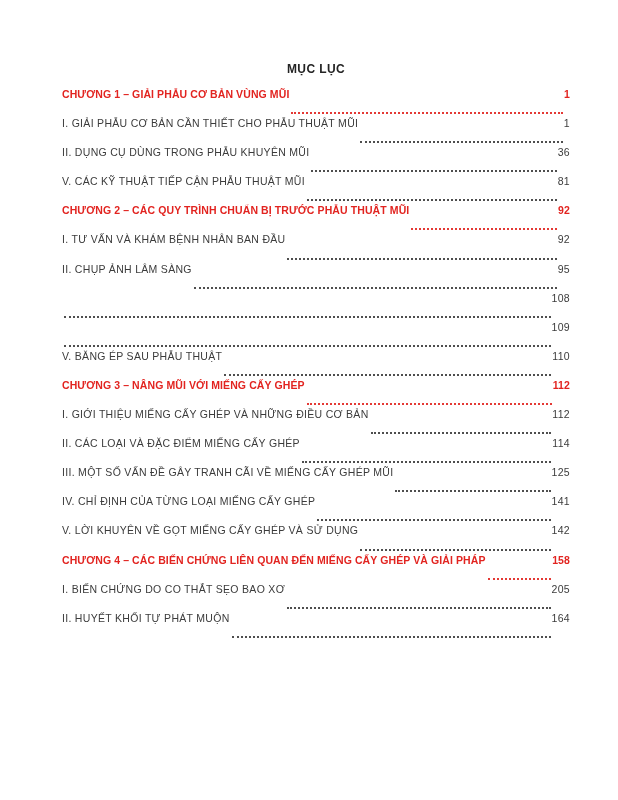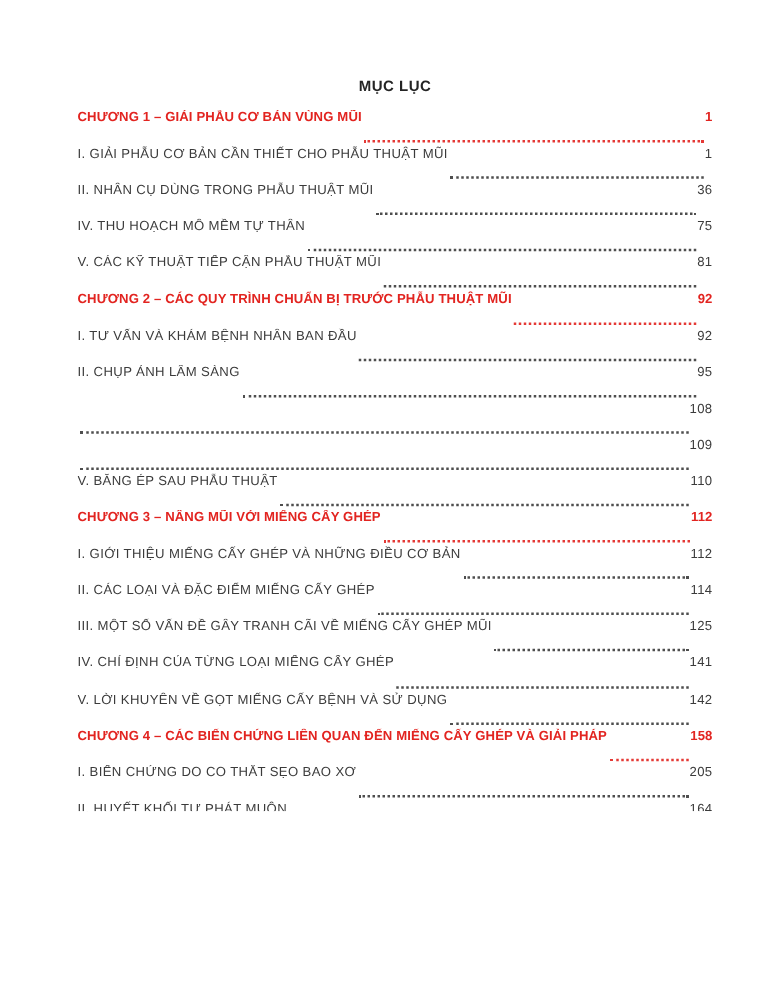--- a/index.html
+++ b/index.html
@@ -74,31 +74,26 @@
     <span class="pagenum">1</span>
   </div>
 
   <div class="toc-row item">
     <span class="label">I. GIẢI PHẪU CƠ BẢN CẦN THIẾT CHO PHẪU THUẬT MŨI</span>
     <span class="dots"></span>
     <span class="pagenum">1</span>
   </div>
 
   <div class="toc-row item">
-    <span class="label">II. NHÂN CỤ DÙNG TRONG PHẪU THUẬT MŨI</span>
+    <span class="label">II. DỤNG CỤ DÙNG TRONG PHẪU KHUYÊN MŨI</span>
     <span class="dots"></span>
     <span class="pagenum">36</span>
   </div>
 
 
-  <div class="toc-row item">
-    <span class="label">IV. THU HOẠCH MÔ MỀM TỰ THÂN</span>
-    <span class="dots"></span>
-    <span class="pagenum">75</span>
-  </div>
 
   <div class="toc-row item">
     <span class="label">V. CÁC KỸ THUẬT TIẾP CẬN PHẪU THUẬT MŨI</span>
     <span class="dots"></span>
     <span class="pagenum">81</span>
   </div>
 
   <div class="toc-row chapter">
     <span class="label">CHƯƠNG 2 – CÁC QUY TRÌNH CHUẨN BỊ TRƯỚC PHẪU THUẬT MŨI</span>
     <span class="dots"></span>
@@ -157,21 +152,21 @@
     <span class="pagenum">125</span>
   </div>
 
   <div class="toc-row item">
     <span class="label">IV. CHỈ ĐỊNH CỦA TỪNG LOẠI MIẾNG CẤY GHÉP</span>
     <span class="dots"></span>
     <span class="pagenum">141</span>
   </div>
 
   <div class="toc-row item">
-    <span class="label">V. LỜI KHUYÊN VỀ GỌT MIẾNG CẤY BỆNH VÀ SỬ DỤNG</span>
+    <span class="label">V. LỜI KHUYÊN VỀ GỌT MIẾNG CẤY GHÉP VÀ SỬ DỤNG</span>
     <span class="dots"></span>
     <span class="pagenum">142</span>
   </div>
 
   <div class="toc-row chapter">
     <span class="label">CHƯƠNG 4 – CÁC BIẾN CHỨNG LIÊN QUAN ĐẾN MIẾNG CẤY GHÉP VÀ GIẢI PHÁP</span>
     <span class="dots"></span>
     <span class="pagenum">158</span>
   </div>
 

